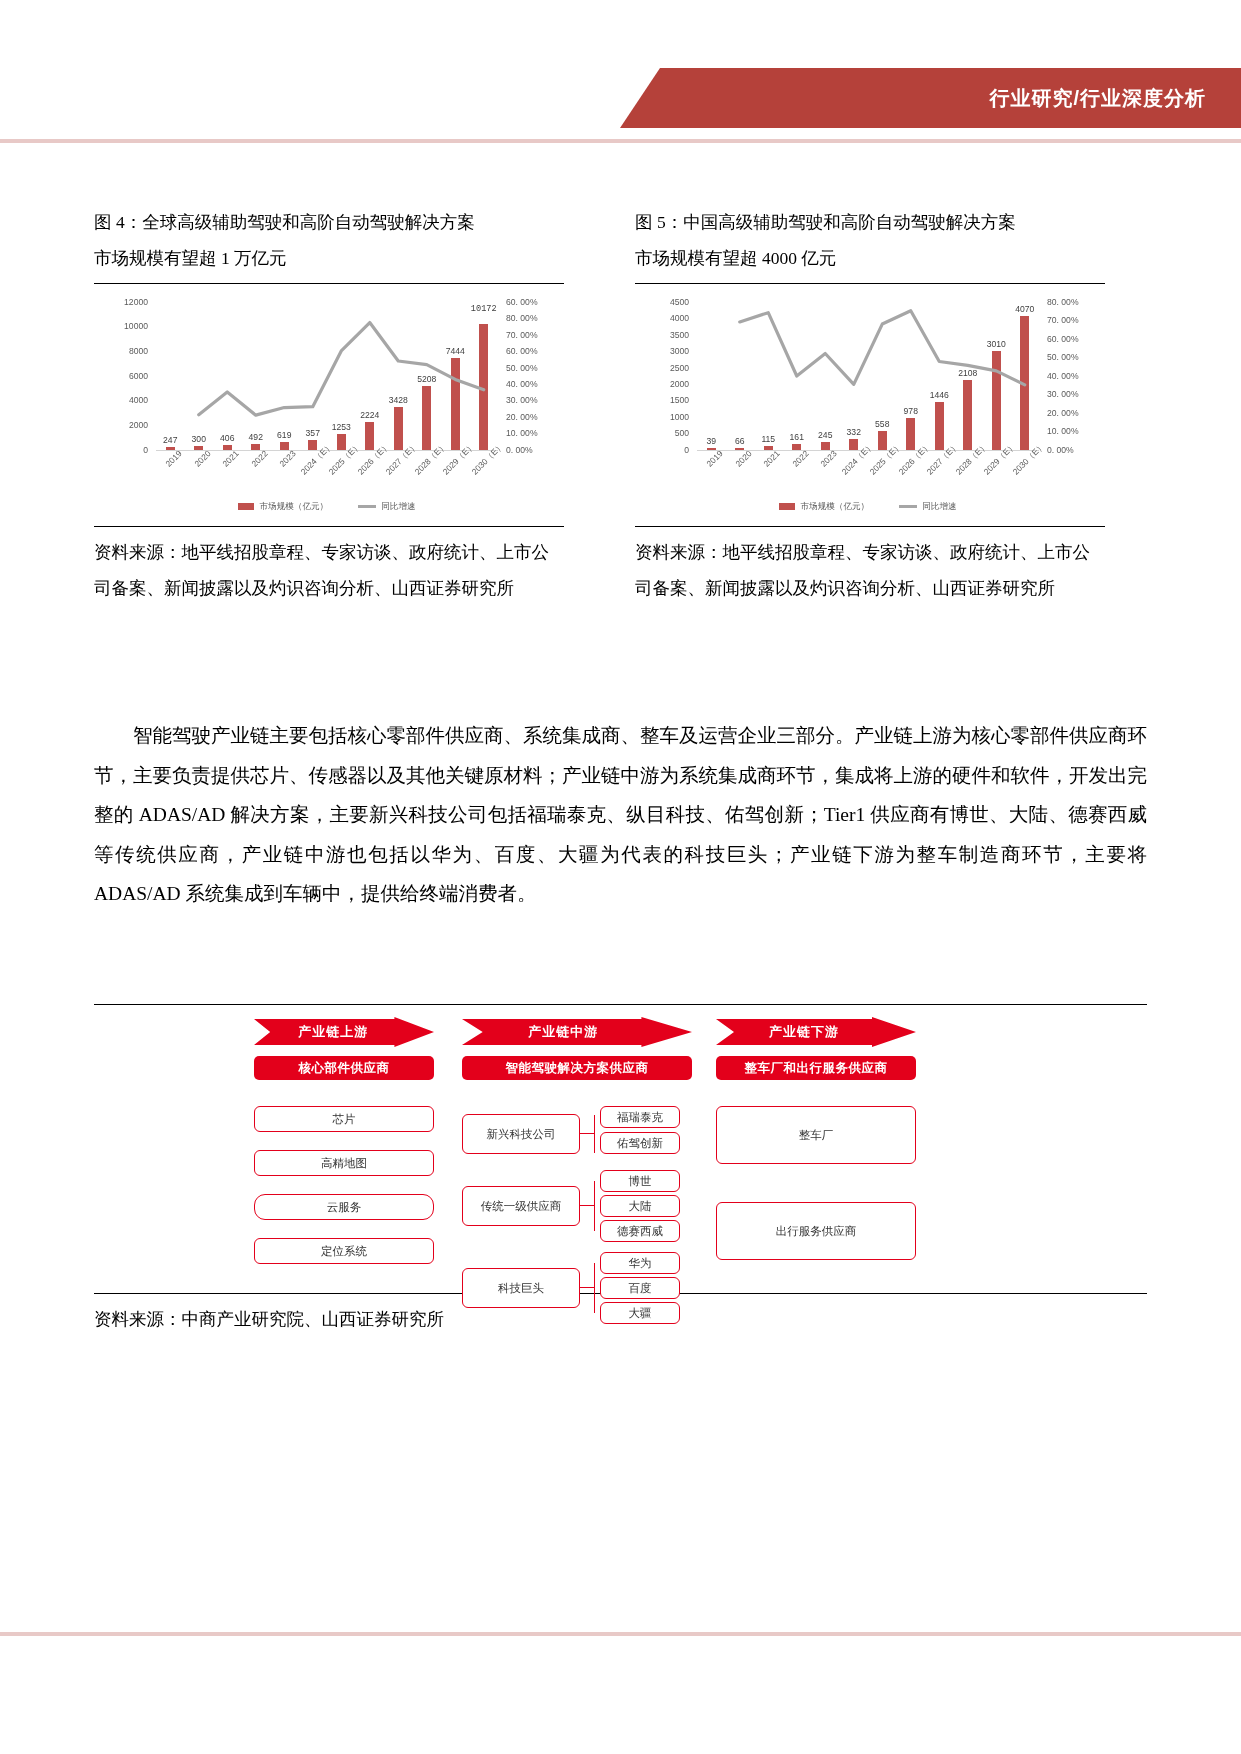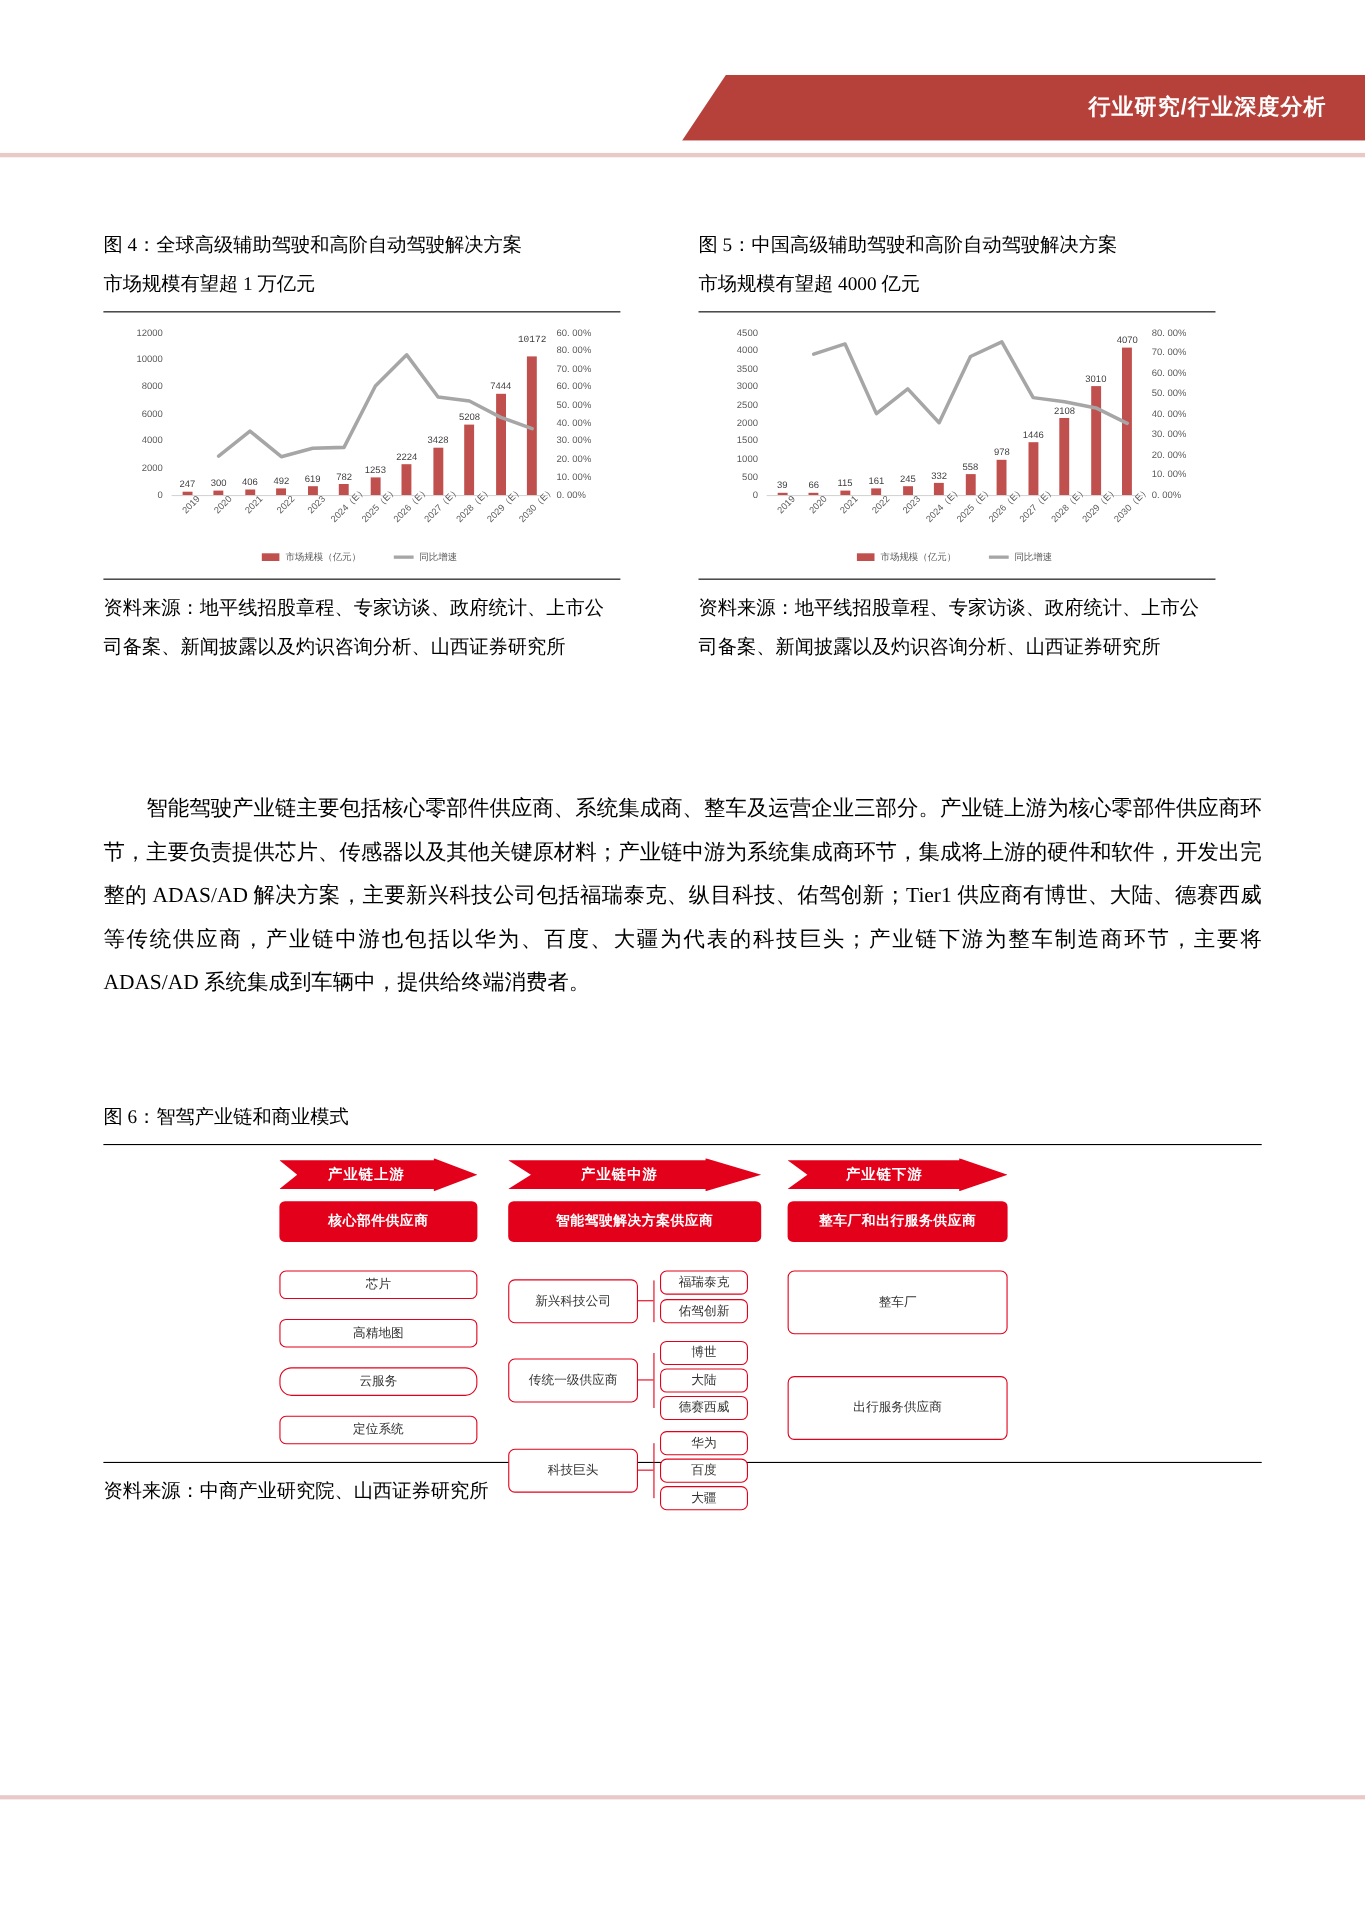--- a/index.html
+++ b/index.html
@@ -125,21 +125,21 @@
     background:#e3001b;
     clip-path: polygon(0 2px, 78% 2px, 78% 0, 100% 50%, 78% 100%, 78% 28px, 0 28px, 9% 50%);
     display:flex; align-items:center; justify-content:center;
     padding-right:12%;
     letter-spacing:1px;
   }
   .redpill {
     background:#e3001b; color:#fff; border-radius:5px;
     font-family:"Liberation Sans","DejaVu Sans",sans-serif;
     font-size:12.5px; font-weight:bold;
-    height:37px; display:flex; align-items:center; justify-content:center;
+    height:24px; display:flex; align-items:center; justify-content:center;
     margin-top:9px; letter-spacing:0.5px;
   }
   .obox {
     border:1.2px solid #e3001b; border-radius:6px; color:#333;
     font-family:"Liberation Sans","DejaVu Sans",sans-serif; font-size:11.5px;
     display:flex; align-items:center; justify-content:center;
     background:#fff;
   }
   .connector { position:absolute; background:#e3001b; }
 
@@ -206,21 +206,21 @@
                 <div class="barcell">
                   <div class="bar" style="height: 6.068px; background: rgb(192, 80, 77);"></div>
                   <div class="barlabel" style="bottom: 8.068px;">492</div>
                 </div>
                 <div class="barcell">
                   <div class="bar" style="height: 7.63433px; background: rgb(192, 80, 77);"></div>
                   <div class="barlabel" style="bottom: 9.63433px;">619</div>
                 </div>
                 <div class="barcell">
                   <div class="bar" style="height: 9.64467px; background: rgb(192, 80, 77);"></div>
-                  <div class="barlabel" style="bottom: 11.6447px;">782</div>
+                  <div class="barlabel" style="bottom: 11.6447px;">357</div>
                 </div>
                 <div class="barcell">
                   <div class="bar" style="height: 15.4537px; background: rgb(192, 80, 77);"></div>
                   <div class="barlabel" style="bottom: 17.4537px;">1253</div>
                 </div>
                 <div class="barcell">
                   <div class="bar" style="height: 27.4293px; background: rgb(192, 80, 77);"></div>
                   <div class="barlabel" style="bottom: 29.4293px;">2224</div>
                 </div>
                 <div class="barcell">
@@ -437,21 +437,20 @@
       <div class="fig-source">资料来源：地平线招股章程、专家访谈、政府统计、上市公司备案、新闻披露以及灼识咨询分析、山西证券研究所</div>
     </div>
 
   </div>
 
   <div class="body-text">
     <p>智能驾驶产业链主要包括核心零部件供应商、系统集成商、整车及运营企业三部分。产业链上游为核心零部件供应商环节，主要负责提供芯片、传感器以及其他关键原材料；产业链中游为系统集成商环节，集成将上游的硬件和软件，开发出完整的 ADAS/AD 解决方案，主要新兴科技公司包括福瑞泰克、纵目科技、佑驾创新；Tier1 供应商有博世、大陆、德赛西威等传统供应商，产业链中游也包括以华为、百度、大疆为代表的科技巨头；产业链下游为整车制造商环节，主要将 ADAS/AD 系统集成到车辆中，提供给终端消费者。</p>
   </div>
 
   <div class="fig6-wrap">
-    <div class="fig6-caption">图 6：智驾产业链和商业模式</div>
     <div class="fig6-box">
       <div class="fig6-inner">
 
         <div class="chain" style="left:0px; top:0px; width:180px;">
           <div class="arrow">产业链上游</div>
           <div class="redpill">核心部件供应商</div>
           <div class="obox" style="height:26px; margin-top:26px;">芯片</div>
           <div class="obox" style="height:26px; margin-top:18px;">高精地图</div>
           <div class="obox" style="height:26px; margin-top:18px;border-radius:11px;">云服务</div>
           <div class="obox" style="height:26px; margin-top:18px;">定位系统</div>

